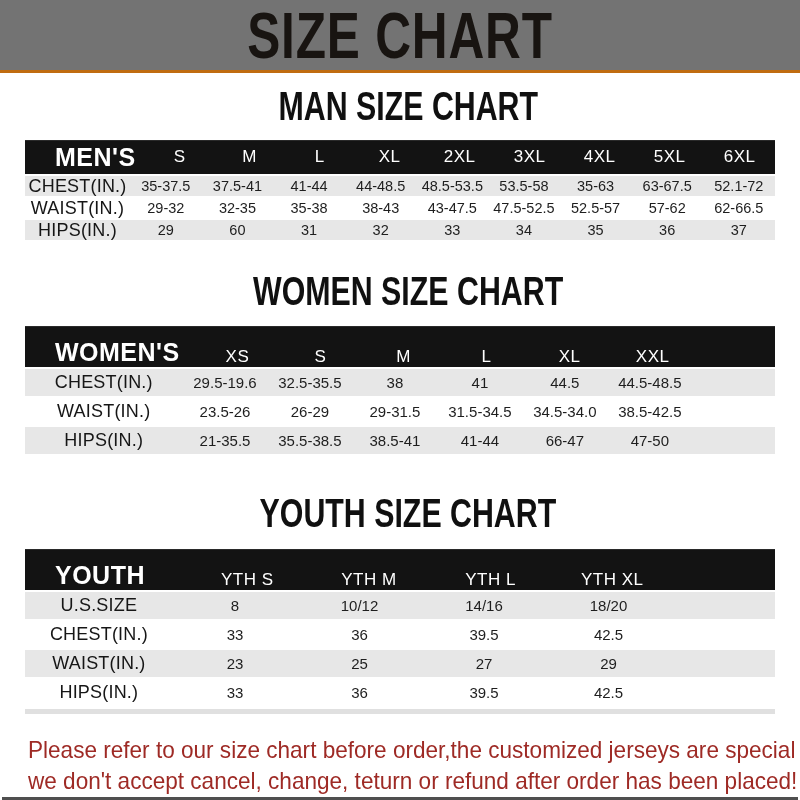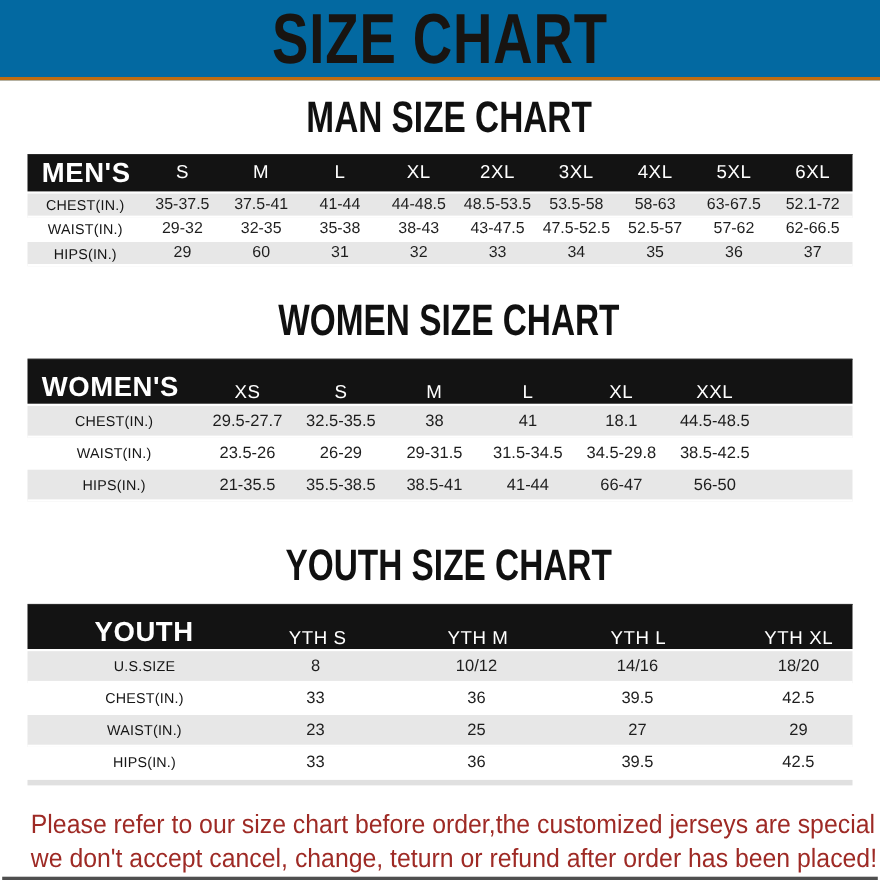--- a/index.html
+++ b/index.html
@@ -6,21 +6,21 @@
   body{
     width:800px;height:800px;
     background:#ffffff;
     font-family:"Liberation Sans",sans-serif;
     position:relative;
     overflow:hidden;
   }
   
   .banner{
     height:70px;
-    background:#0369a1;
+    background:#737373;
     border-bottom:3px solid #c06c10;
     display:flex;align-items:center;justify-content:center;
   }
   .banner-text{
     font-size:62px;font-weight:800;color:#181411;
     letter-spacing:1px;white-space:nowrap;
     display:inline-block;transform:scale(0.80,1.04);
   }
   
   .section-title{
@@ -32,41 +32,42 @@
   }
   .sec-men   .section-title{margin:13px 0 12px 0;}
   .sec-women .section-title{margin:29px 0 13px 0;text-align:center;}
   .sec-youth .section-title{margin:37px 0 14px 0;}
   
   .size-table{width:750px;margin:0 auto;}
   .trow{display:flex;align-items:center;}
   .thead{
     background:#131313;color:#ffffff;
     box-shadow:0 1px 0 #2a2a2a inset;
+    padding-left:17px;
   }
   .t0 .thead{height:34px;}
   .t1 .thead,.t2 .thead{height:41px;align-items:flex-end;}
   .cell{text-align:center;overflow:hidden;white-space:nowrap;}
   .thead .cell{font-size:17px;font-weight:400;letter-spacing:0.5px;}
   .thead .cell.label{
     text-align:left;padding-left:13px;box-sizing:border-box;
     font-size:25px;font-weight:800;letter-spacing:0.5px;
   }
   .tbody{margin-top:2px;}
   .drow{background:#ffffff;border-bottom:2px solid #ffffff;}
   .drow:nth-child(odd){background:#e7e7e7;}
   .t0 .drow{height:20px;}
   .t1 .drow,.t2 .drow{height:27px;}
   .drow .cell{font-size:14.5px;color:#1e1e1e;}
   .t1 .drow .cell,.t2 .drow .cell{font-size:15px;}
-  .drow .cell.label{font-size:13px;color:#161616;letter-spacing:0.2px;}
+  .drow .cell.label{font-size:18px;color:#161616;letter-spacing:0.2px;}
   
   .t0 .cell{width:9.55%;}  .t0 .cell.label{width:14%;}
   .t1 .cell{width:11.33%;} .t1 .cell.label{width:21%;}
-  .t2 .cell{width:16.6%;margin-left:48px;}  .t2 .cell.label{width:19.7%;}
+  .t2 .cell{width:16.6%;}  .t2 .cell.label{width:19.7%;}
   .t1 .trow::after,.t2 .trow::after{content:"";flex:1;}
   .t2 .table-footline{height:5px;background:#e0e0e0;margin-top:1px;}
   
   .disclaimer{margin:20px 0 0 28px;color:#9e2a25;}
   .disclaimer .line{
     font-size:24px;font-weight:400;line-height:31px;white-space:nowrap;
     transform:scaleX(0.94);transform-origin:left center;
   }
   
   .bottom-edge{
@@ -99,21 +100,21 @@
       </div>
       <div class="tbody">
         <div class="trow drow">
           <div class="cell label">CHEST(IN.)</div>
           <div class="cell">35-37.5</div>
           <div class="cell">37.5-41</div>
           <div class="cell">41-44</div>
           <div class="cell">44-48.5</div>
           <div class="cell">48.5-53.5</div>
           <div class="cell">53.5-58</div>
-          <div class="cell">58-63</div>
+          <div class="cell">35-63</div>
           <div class="cell">63-67.5</div>
           <div class="cell">52.1-72</div>
         </div>
         <div class="trow drow">
           <div class="cell label">WAIST(IN.)</div>
           <div class="cell">29-32</div>
           <div class="cell">32-35</div>
           <div class="cell">35-38</div>
           <div class="cell">38-43</div>
           <div class="cell">43-47.5</div>
@@ -148,44 +149,44 @@
         <div class="cell">XS</div>
         <div class="cell">S</div>
         <div class="cell">M</div>
         <div class="cell">L</div>
         <div class="cell">XL</div>
         <div class="cell">XXL</div>
       </div>
       <div class="tbody">
         <div class="trow drow">
           <div class="cell label">CHEST(IN.)</div>
-          <div class="cell">29.5-27.7</div>
+          <div class="cell">29.5-19.6</div>
           <div class="cell">32.5-35.5</div>
           <div class="cell">38</div>
           <div class="cell">41</div>
-          <div class="cell">18.1</div>
+          <div class="cell">44.5</div>
           <div class="cell">44.5-48.5</div>
         </div>
         <div class="trow drow">
           <div class="cell label">WAIST(IN.)</div>
           <div class="cell">23.5-26</div>
           <div class="cell">26-29</div>
           <div class="cell">29-31.5</div>
           <div class="cell">31.5-34.5</div>
-          <div class="cell">34.5-29.8</div>
+          <div class="cell">34.5-34.0</div>
           <div class="cell">38.5-42.5</div>
         </div>
         <div class="trow drow">
           <div class="cell label">HIPS(IN.)</div>
           <div class="cell">21-35.5</div>
           <div class="cell">35.5-38.5</div>
           <div class="cell">38.5-41</div>
           <div class="cell">41-44</div>
           <div class="cell">66-47</div>
-          <div class="cell">56-50</div>
+          <div class="cell">47-50</div>
         </div>
       </div>
     </div>
 </section>
 
 <section class="sec-youth">
   <div class="section-title">
     <span class="st-inner">YOUTH SIZE CHART</span>
   </div>
   <div class="size-table t2">

